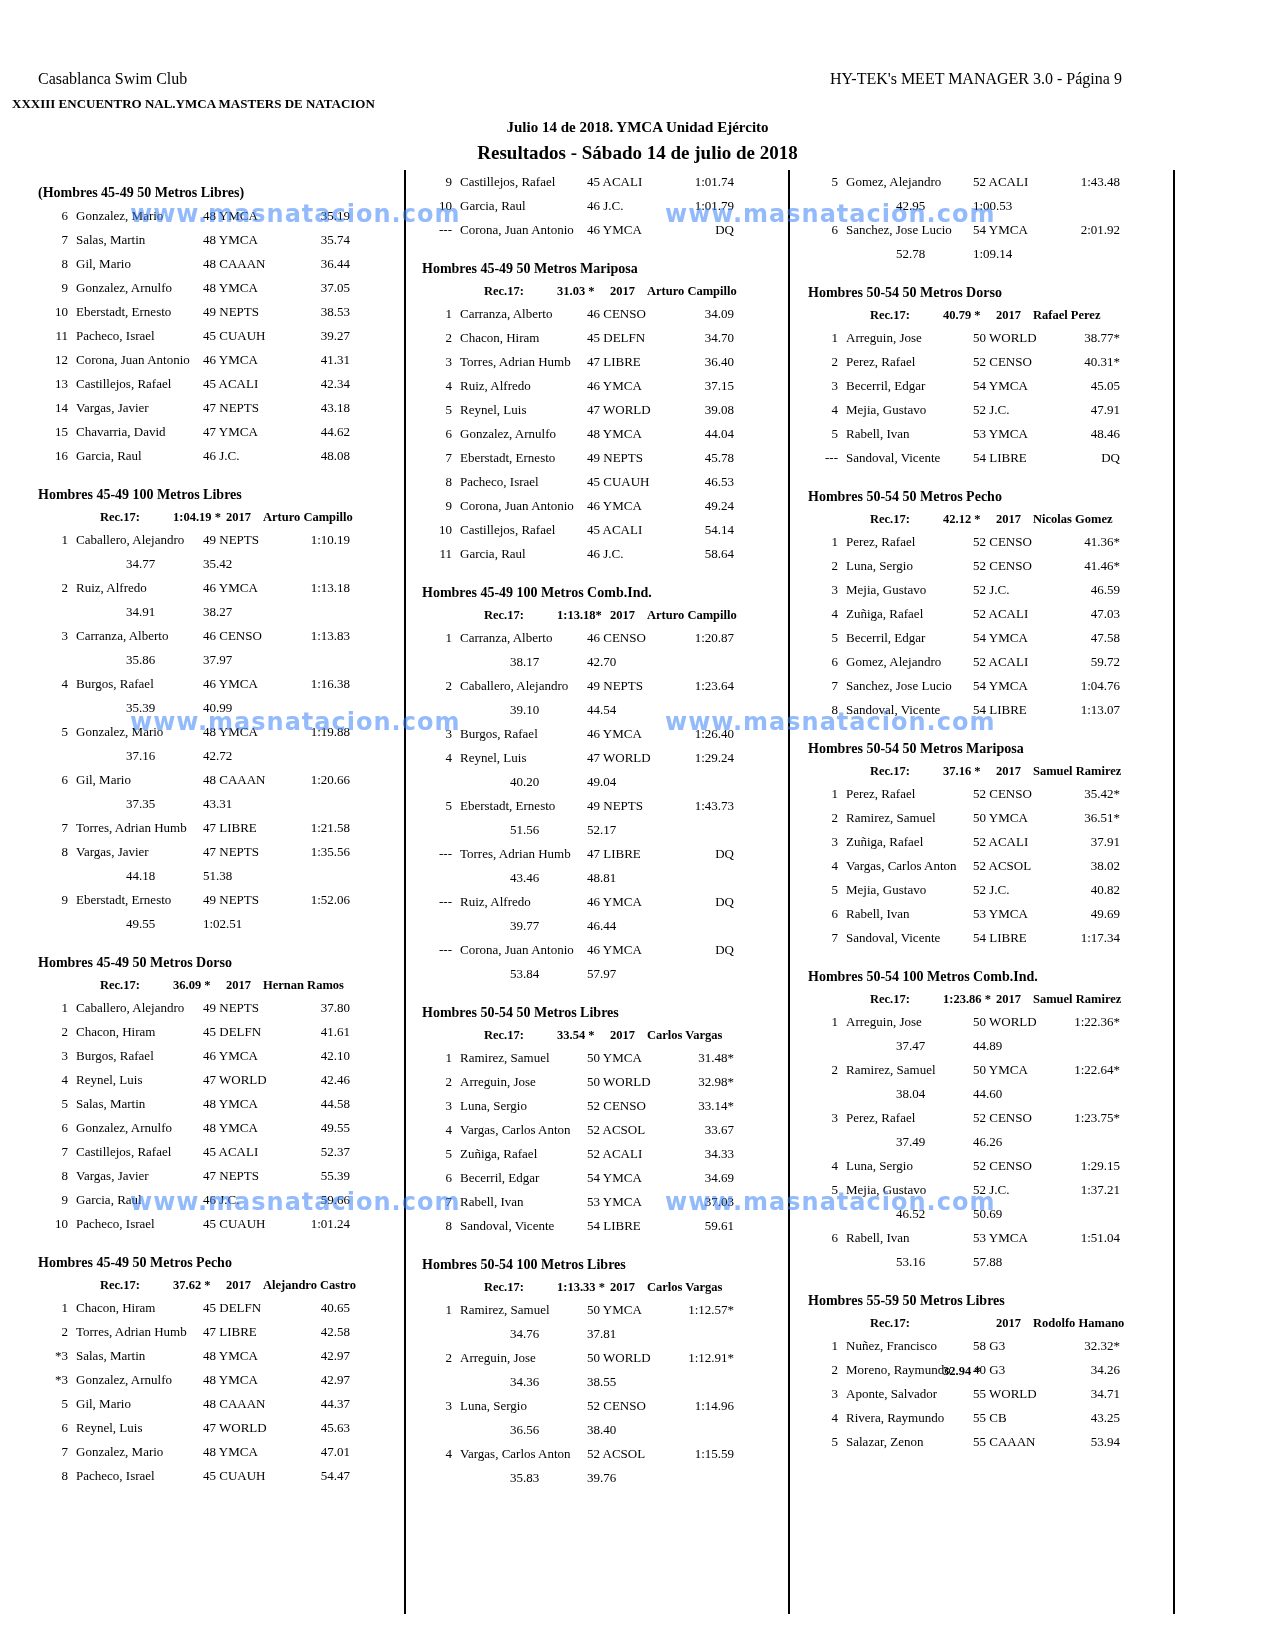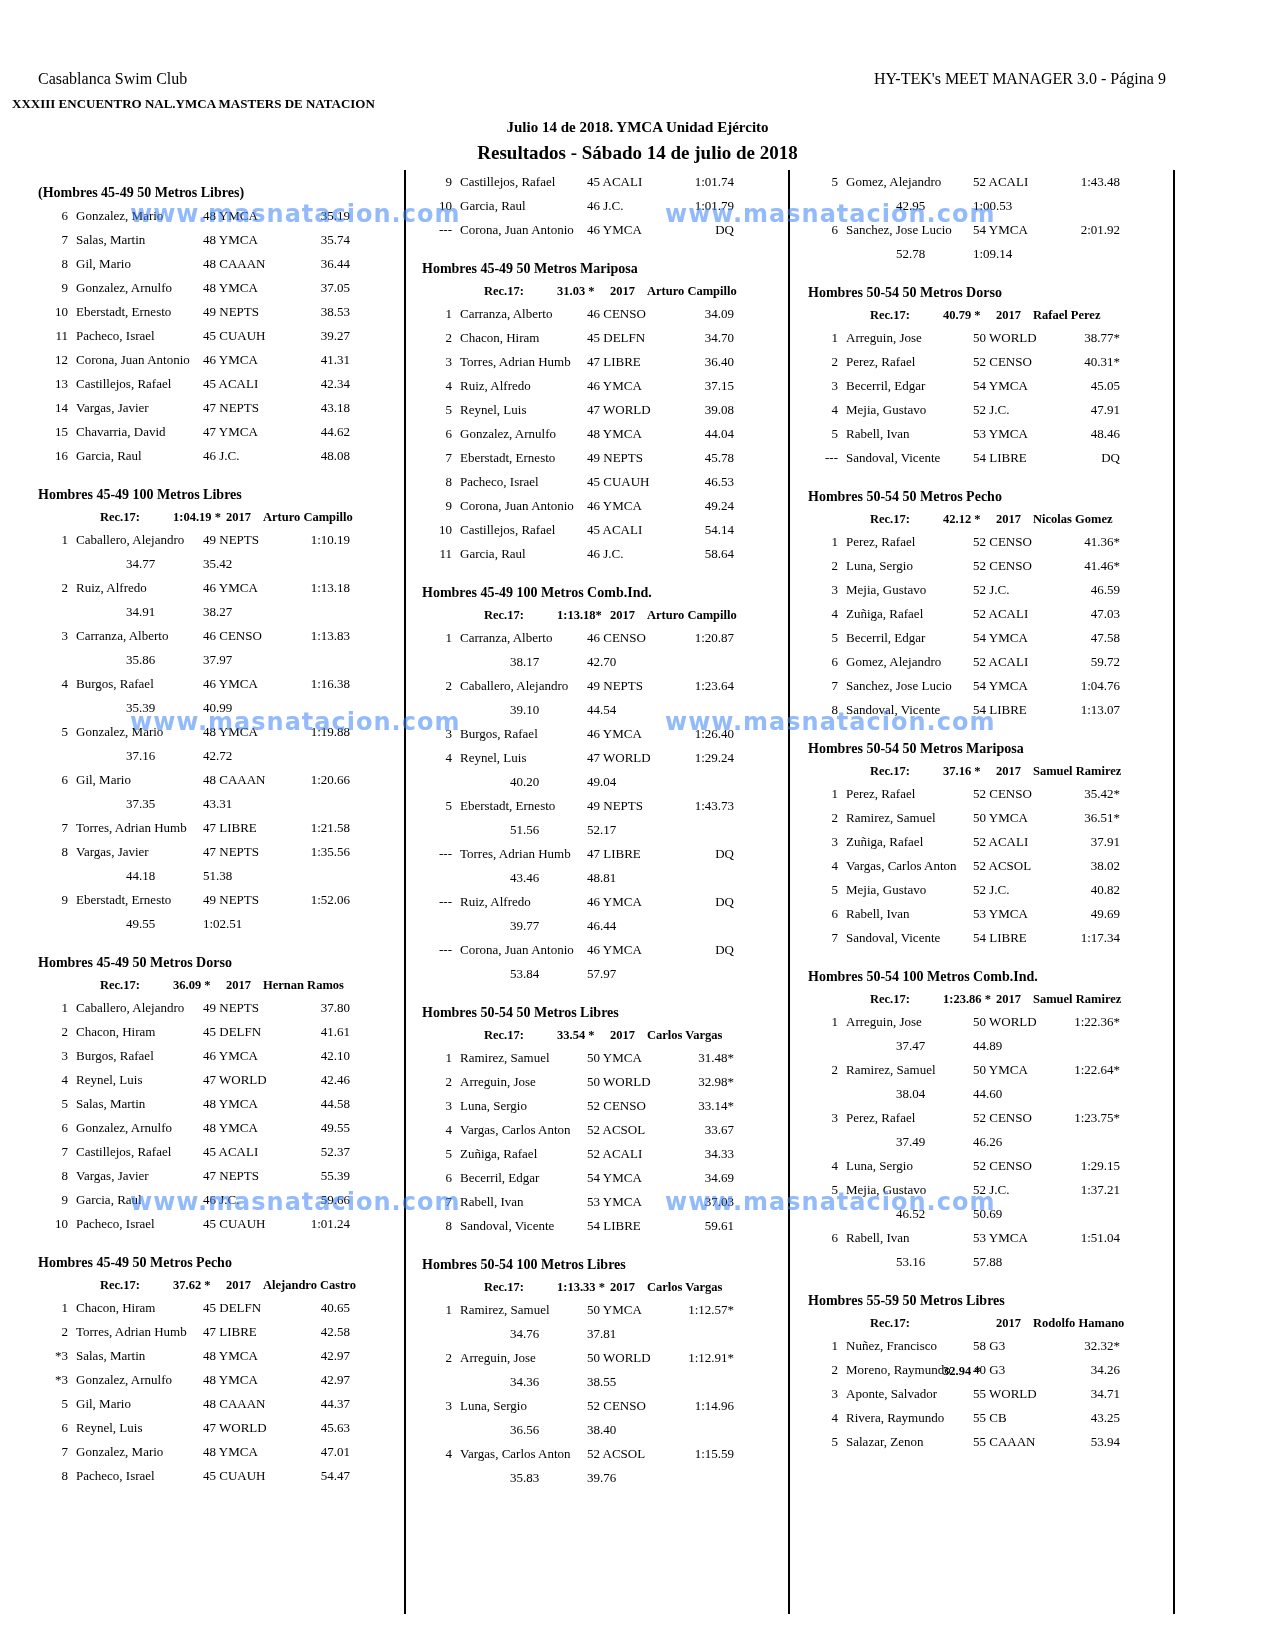--- a/index.html
+++ b/index.html
@@ -1,19 +1,19 @@
 <!DOCTYPE html>
 <html><head>
 <meta charset="utf-8">
 <style>
   html, body { margin: 0; padding: 0; background: #ffffff; }
   body { width: 1275px; height: 1650px; position: relative; overflow: hidden;
          font-family: "Liberation Serif", "DejaVu Serif", serif; color: #000; }
   .hdr-left { position: absolute; left: 38px; top: 70px; font-size: 16px; }
-  .hdr-right { position: absolute; left: 830px; top: 70px; font-size: 16px; margin-left: 44px; }
+  .hdr-right { position: absolute; left: 830px; top: 70px; font-size: 16px; }
   .title1 { position: absolute; left: 12px; width: 1275px; top: 96px; text-align: left; font-weight: bold; font-size: 13px; }
   .title2 { position: absolute; left: 0; width: 1275px; top: 119px; text-align: center; font-weight: bold; font-size: 15px; }
   .title3 { position: absolute; left: 0; width: 1275px; top: 142px; text-align: center; font-weight: bold; font-size: 19px; }
   .vline { position: absolute; top: 170px; width: 2px; height: 1444px; background: #000; }
   .col { position: absolute; top: 170px; width: 370px; }
   .ev-title { font-weight: bold; font-size: 14px; height: 22px; line-height: 22px; margin-top: 16px; white-space: nowrap; }
   .ev-title.first { margin-top: 12px; }
   .rec { font-weight: bold; font-size: 12.5px; height: 22px; line-height: 22px; white-space: nowrap; position: relative; }
   .rec span { position: absolute; }
   .row { height: 24px; line-height: 24px; font-size: 13px; position: relative; white-space: nowrap; }

